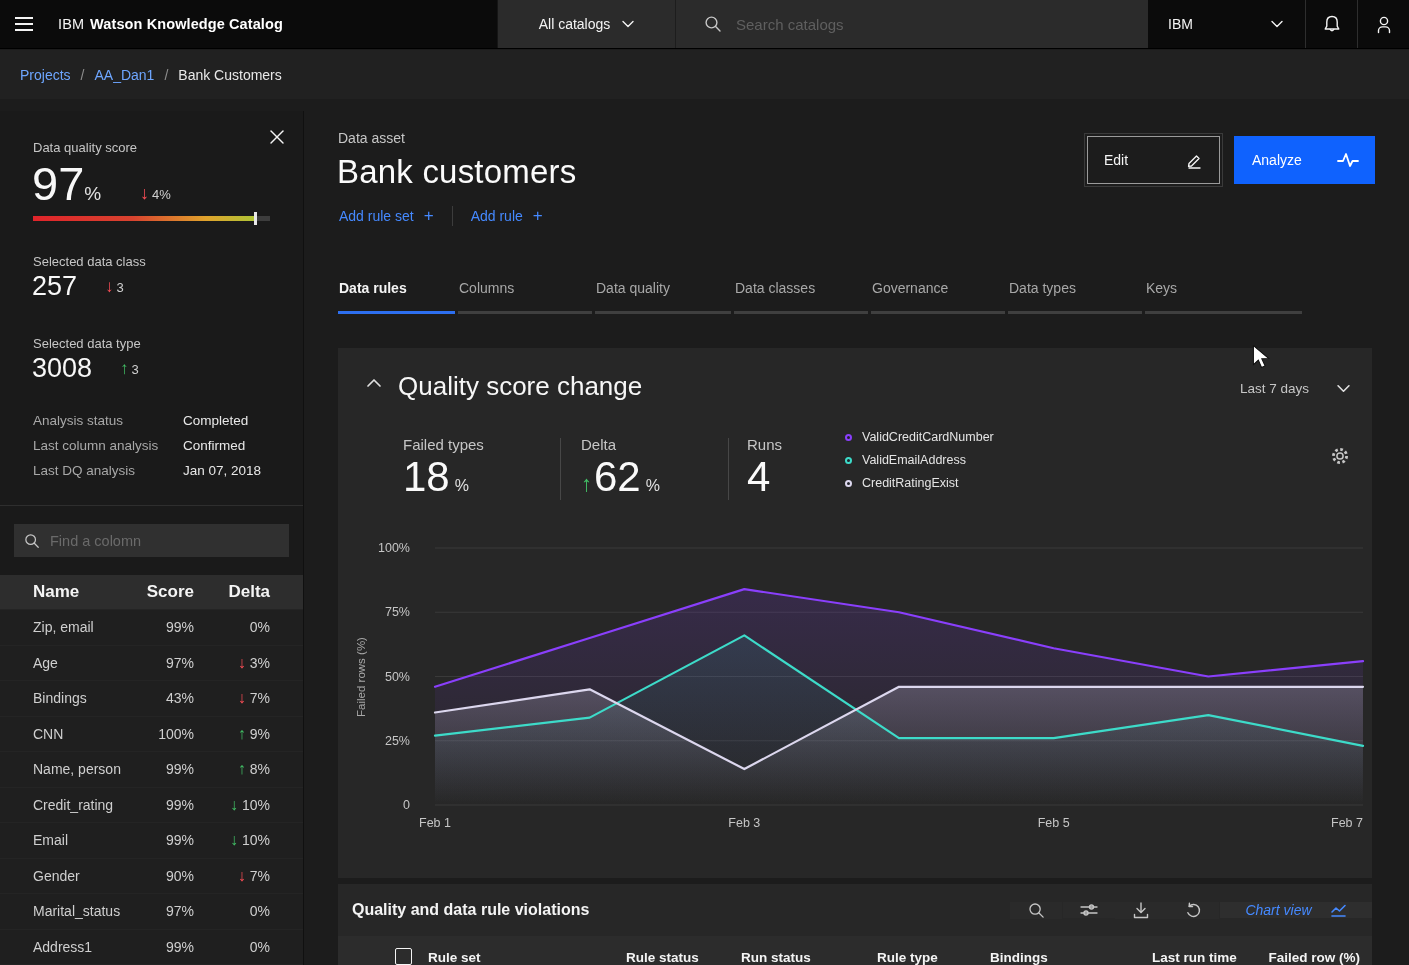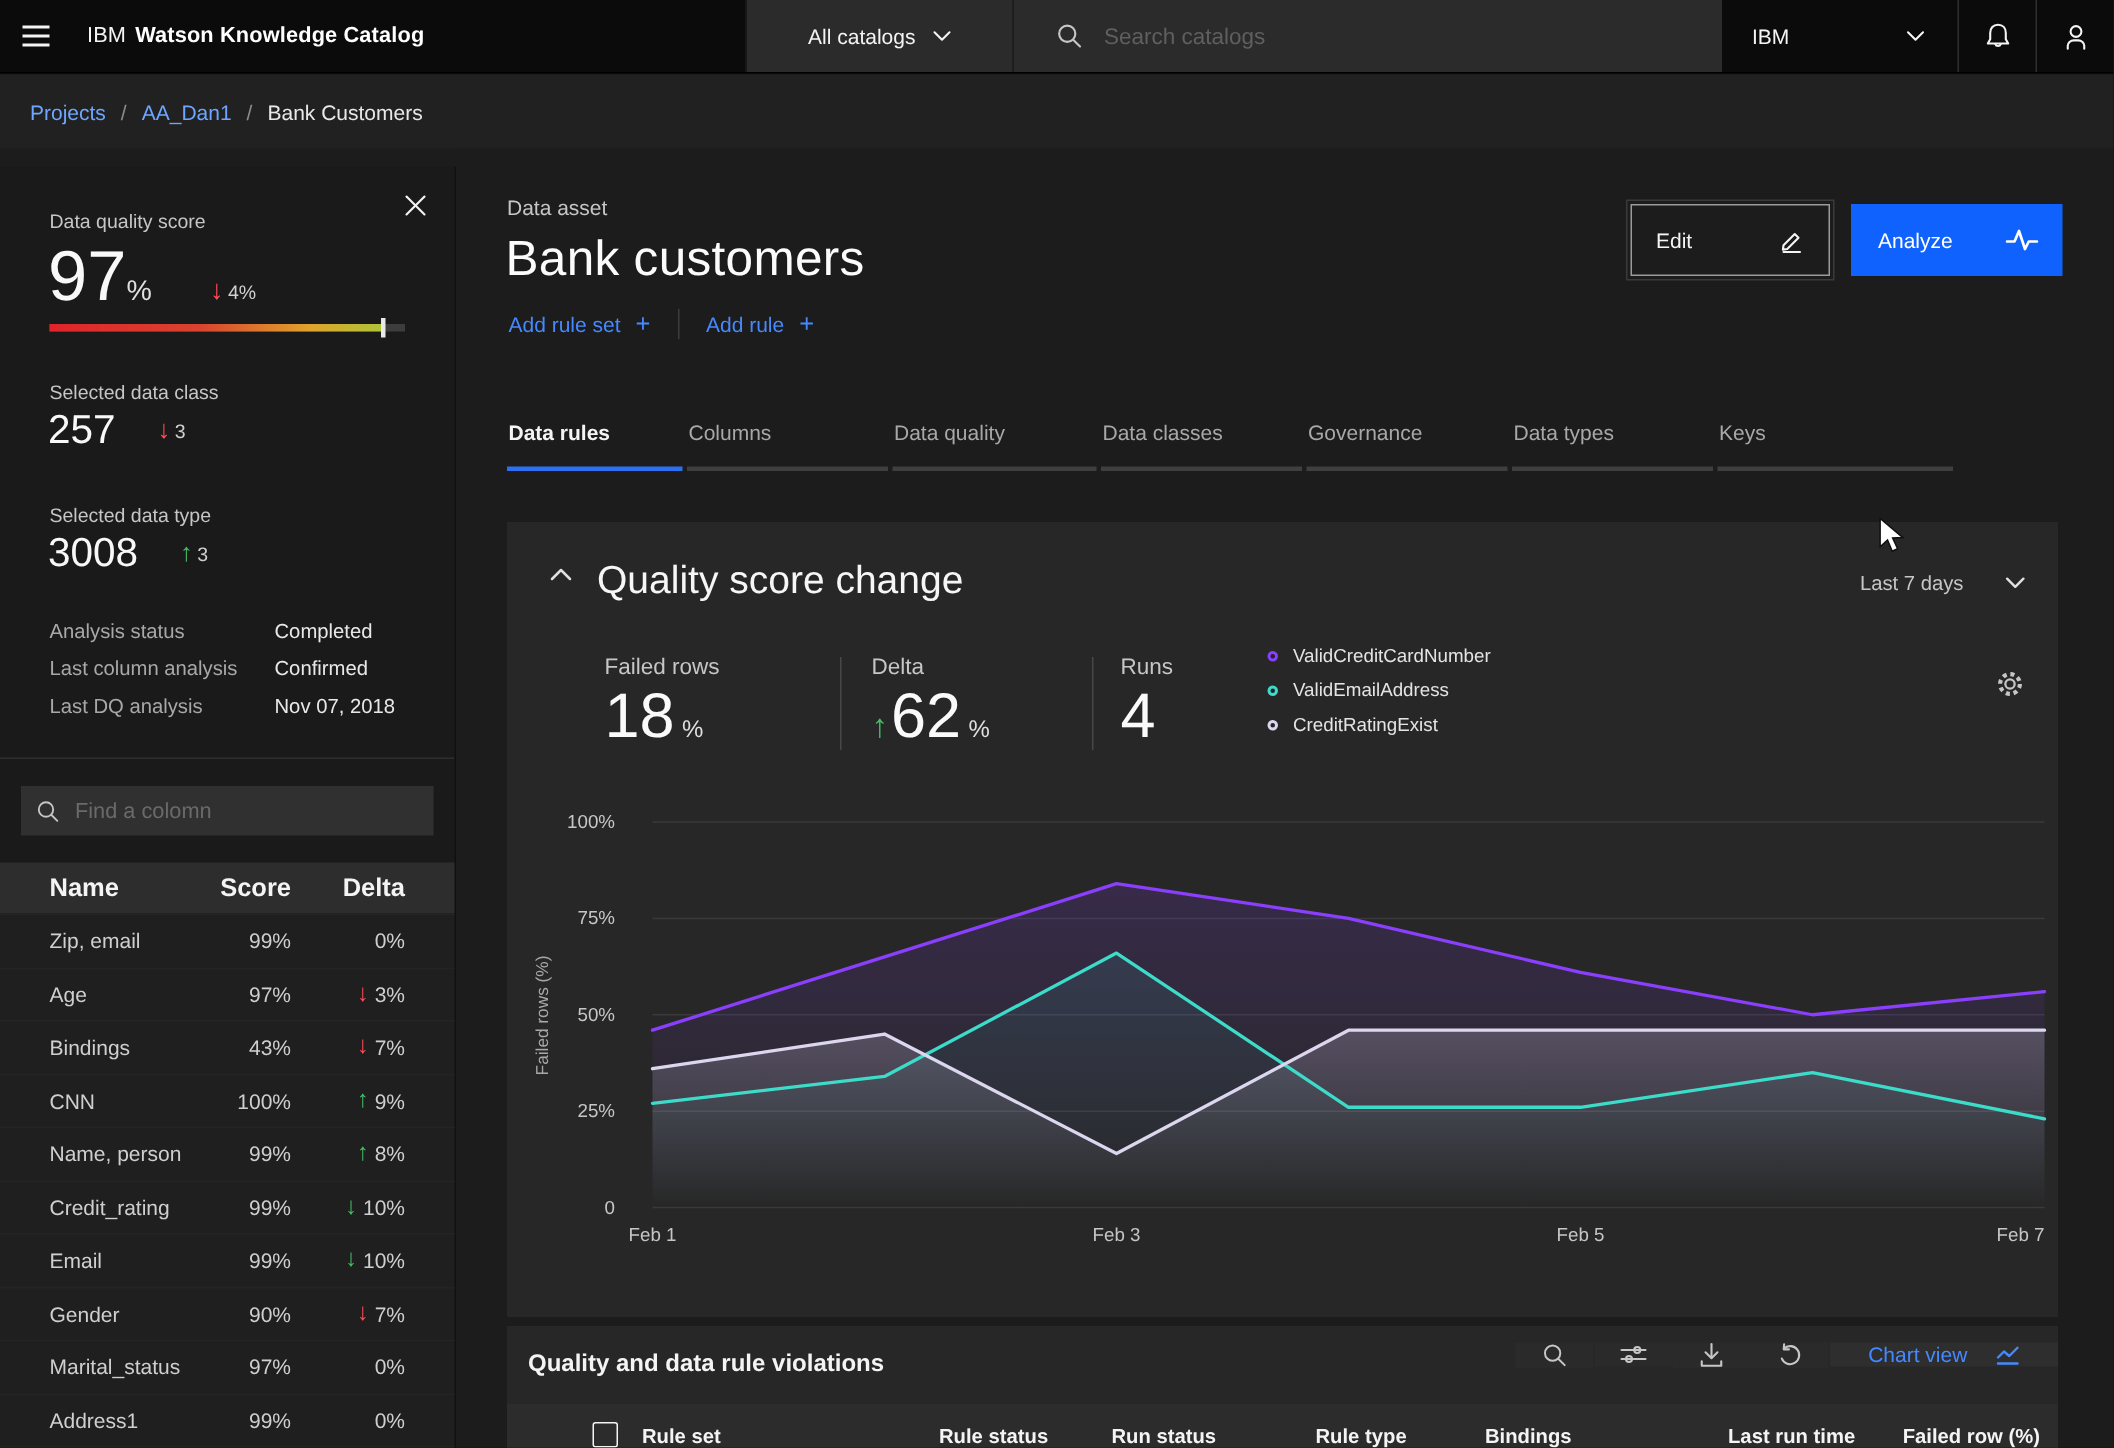--- a/index.html
+++ b/index.html
@@ -89,21 +89,21 @@
   .legend-item { display:flex; align-items:center; gap:10px; font-size:12.5px; color:#e4e4e4; cursor:pointer; }
   .legend-dot { width:7px; height:7px; border-radius:50%; border:2.5px solid #fff; background:#22232b; }
   .gear-btn { position:absolute; right:22px; top:98px; width:20px; height:20px; cursor:pointer; }
 
   .chart-wrap { position:absolute; left:0; top:186px; width:1034px; height:310px; }
   .chart-wrap svg { display:block; }
 
   .panel-violations { left:34px; top:785px; width:1034px; height:180px; }
   .vio-titlebar { position:absolute; top:0; left:0; width:100%; height:52px; display:flex; align-items:center; }
   .vio-title { font-size:16px; font-weight:700; color:#f4f4f4; padding-left:14px; }
-  .vio-tools { position:absolute; right:0; top:11px; height:52px; display:flex; align-items:flex-start; }
+  .vio-tools { position:absolute; right:0; top:0; height:52px; display:flex; align-items:center;font-style:italic; }
   .tool-cell { width:52px; display:flex; align-items:center; justify-content:center; cursor:pointer; background:#2a2a2a; }
   .tool-sep { width:1px; background:#3e3e3e; }
   .chart-view { width:152px; background:#2e2e2e; display:flex; align-items:center; justify-content:center; gap:18px; font-size:14px; color:#4589ff; cursor:pointer; }
   .vio-thead { position:absolute; top:52px; left:0; width:100%; height:44px; background:#2c2c2c; font-size:13.5px; font-weight:700; color:#f4f4f4; }
   .vio-th { position:absolute; top:14px; }
   .vio-check { position:absolute; left:57px; top:12px; width:17px; height:17px; border:1.5px solid #f4f4f4; border-radius:2px; background:transparent; cursor:pointer; }
 
   .cursor { position:absolute; left:1250px; top:345px; z-index:50; pointer-events:none; }
 </style>
 </head>
@@ -199,21 +199,21 @@
     <div class="meta-row" style="top:302px">
       <span class="ml">Analysis status</span>
         <span class="mv">Completed</span>
     </div>
     <div class="meta-row" style="top:327px">
       <span class="ml">Last column analysis</span>
         <span class="mv">Confirmed</span>
     </div>
     <div class="meta-row" style="top:352px">
       <span class="ml">Last DQ analysis</span>
-        <span class="mv">Nov 07, 2018</span>
+        <span class="mv">Jan 07, 2018</span>
     </div>
 
     <div class="sb-divider"></div>
 
     <div class="sb-search">
       <svg width="16" height="16" viewBox="0 0 18 18">
           <circle cx="7.5" cy="7.5" r="5.4" class="icon-stroke icon-gray"></circle>
           <line x1="11.6" y1="11.6" x2="16" y2="16" class="icon-stroke icon-gray"></line>
         </svg>
       <input type="text" placeholder="Find a colomn" style="">
@@ -366,21 +366,21 @@
         <div class="range-select">
           <span>Last 7 days</span>
           <svg width="13" height="9" viewBox="0 0 12 8">
               <polyline points="1,1.5 6,6.5 11,1.5" fill="none" stroke="#e0e0e0" stroke-width="1.5" stroke-linecap="round" stroke-linejoin="round"></polyline>
             </svg>
         </div>
       </div>
 
       <div class="stats">
         <div class="stat" style="width:157px;">
-          <span class="slabel">Failed rows</span>
+          <span class="slabel">Failed types</span>
           <span class="sval">
               <span>18</span>
               <span class="sunit">%</span>
             </span>
         </div>
         <div class="stat-div"></div>
         <div class="stat" style="width:167px; padding-left:20px;">
           <span class="slabel">Delta</span>
           <span class="sval">
               <span class="sarrow arrow-green">↑</span>

